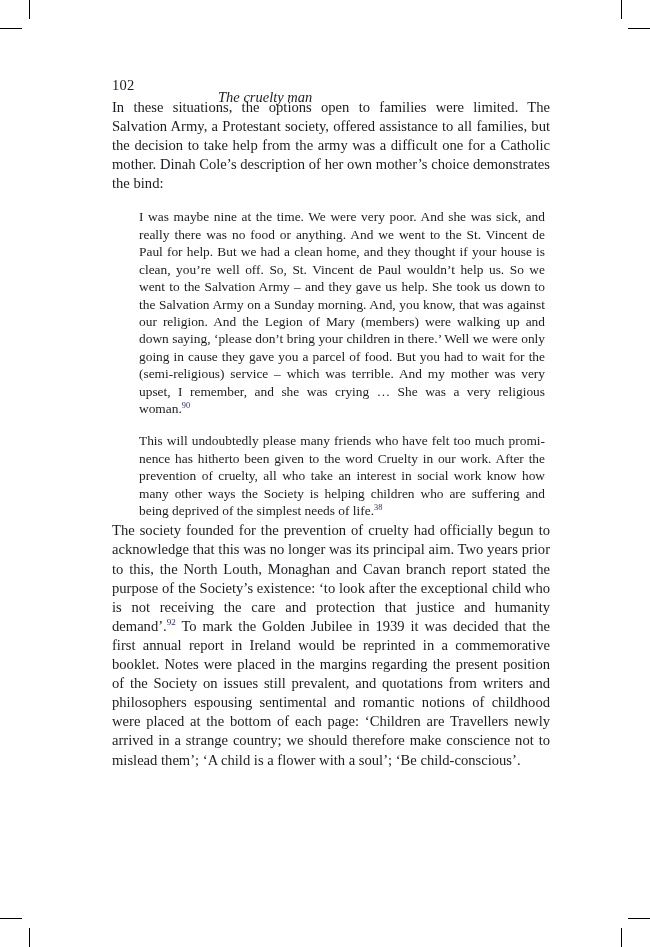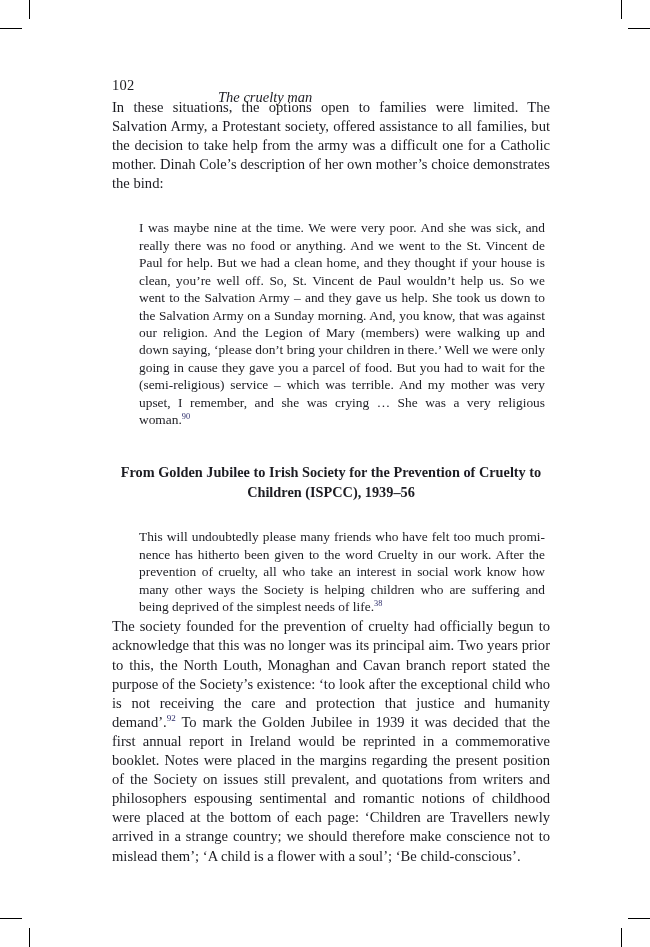--- a/index.html
+++ b/index.html
@@ -84,21 +84,21 @@
 
   .quote {
     margin-left: 27px;
     margin-right: 5px;
     width: 406px;
     font-size: 13.4px;
     line-height: 17.4px;
     text-align: justify;
   }
   .quote.first { margin-top: 26px; }
-  .quote.gap   { margin-top: 26px; }
+  .quote.gap   { margin-top: 15px; }
 
   .section-heading {
     margin-top: 34px;
     margin-left: 8px;
     margin-right: 8px;
     text-align: center;
     font-weight: bold;
     font-size: 14.3px;
     line-height: 20px;
   }
@@ -129,21 +129,20 @@
     <div class="running-head">
       <span class="folio">102</span>
       <span class="head-title">The cruelty man</span>
     </div>
 
 
     <p class="body-para">In these situations, the options open to families were limited. The Salvation Army, a Protestant society, offered assistance to all families, but the decision to take help from the army was a difficult one for a Catholic mother. Dinah Cole’s description of her own mother’s choice demonstrates the bind:</p>
 
     <p class="quote gap"><span>I was maybe nine at the time. We were very poor. And she was sick, and really there was no food or anything. And we went to the St. Vincent de Paul for help. But we had a clean home, and they thought if your house is clean, you’re well off. So, St. Vincent de Paul wouldn’t help us. So we went to the Salvation Army – and they gave us help. She took us down to the Salvation Army on a Sunday morning. And, you know, that was against our religion. And the Legion of Mary (members) were walking up and down saying, ‘please don’t bring your children in there.’ Well we were only going in cause they gave you a parcel of food. But you had to wait for the (semi-religious) service – which was terrible. And my mother was very upset, I remember, and she was crying … She was a very religious woman.</span><sup>90</sup></p>
 
-    <p class="section-heading"><span>From Golden Jubilee to Irish Society for the Prevention of Cruelty to</span> <span>Children (ISPCC), 1939–56</span></p>
 
 
     <p class="quote gap"><span>This will undoubtedly please many friends who have felt too much promi-nence has hitherto been given to the word Cruelty in our work. After the prevention of cruelty, all who take an interest in social work know how many other ways the Society is helping children who are suffering and being deprived of the simplest needs of life.</span><sup>38</sup></p>
 
     <p class="body-para"><span>The society founded for the prevention of cruelty had officially begun to acknowledge that this was no longer was its principal aim. Two years prior to this, the North Louth, Monaghan and Cavan branch report stated the purpose of the Society’s existence: ‘to look after the exceptional child who is not receiving the care and protection that justice and humanity demand’.</span><sup>92</sup><span> To mark the Golden Jubilee in 1939 it was decided that the first annual report in Ireland would be reprinted in a commemorative booklet. Notes were placed in the margins regarding the present position of the Society on issues still prevalent, and quotations from writers and philosophers espousing sentimental and romantic notions of childhood were placed at the bottom of each page: ‘Children are Travellers newly arrived in a strange country; we should therefore make conscience not to mislead them’; ‘A child is a flower with a soul’; ‘Be child-conscious’.</span></p>
 
   </div>
 </div>
 
 </body></html>

